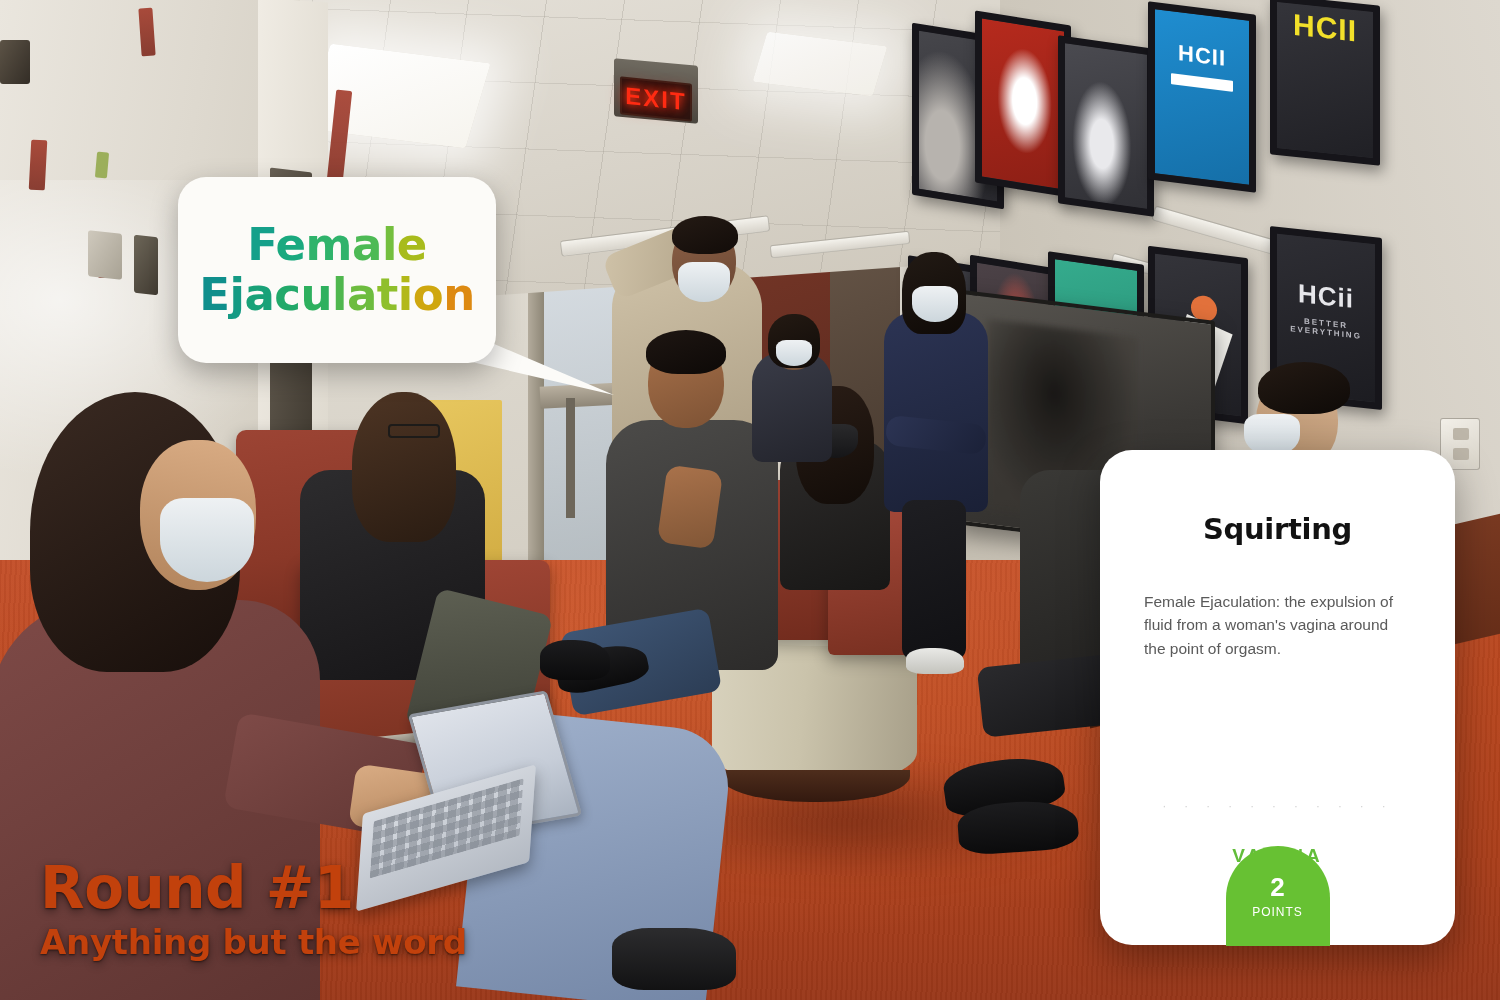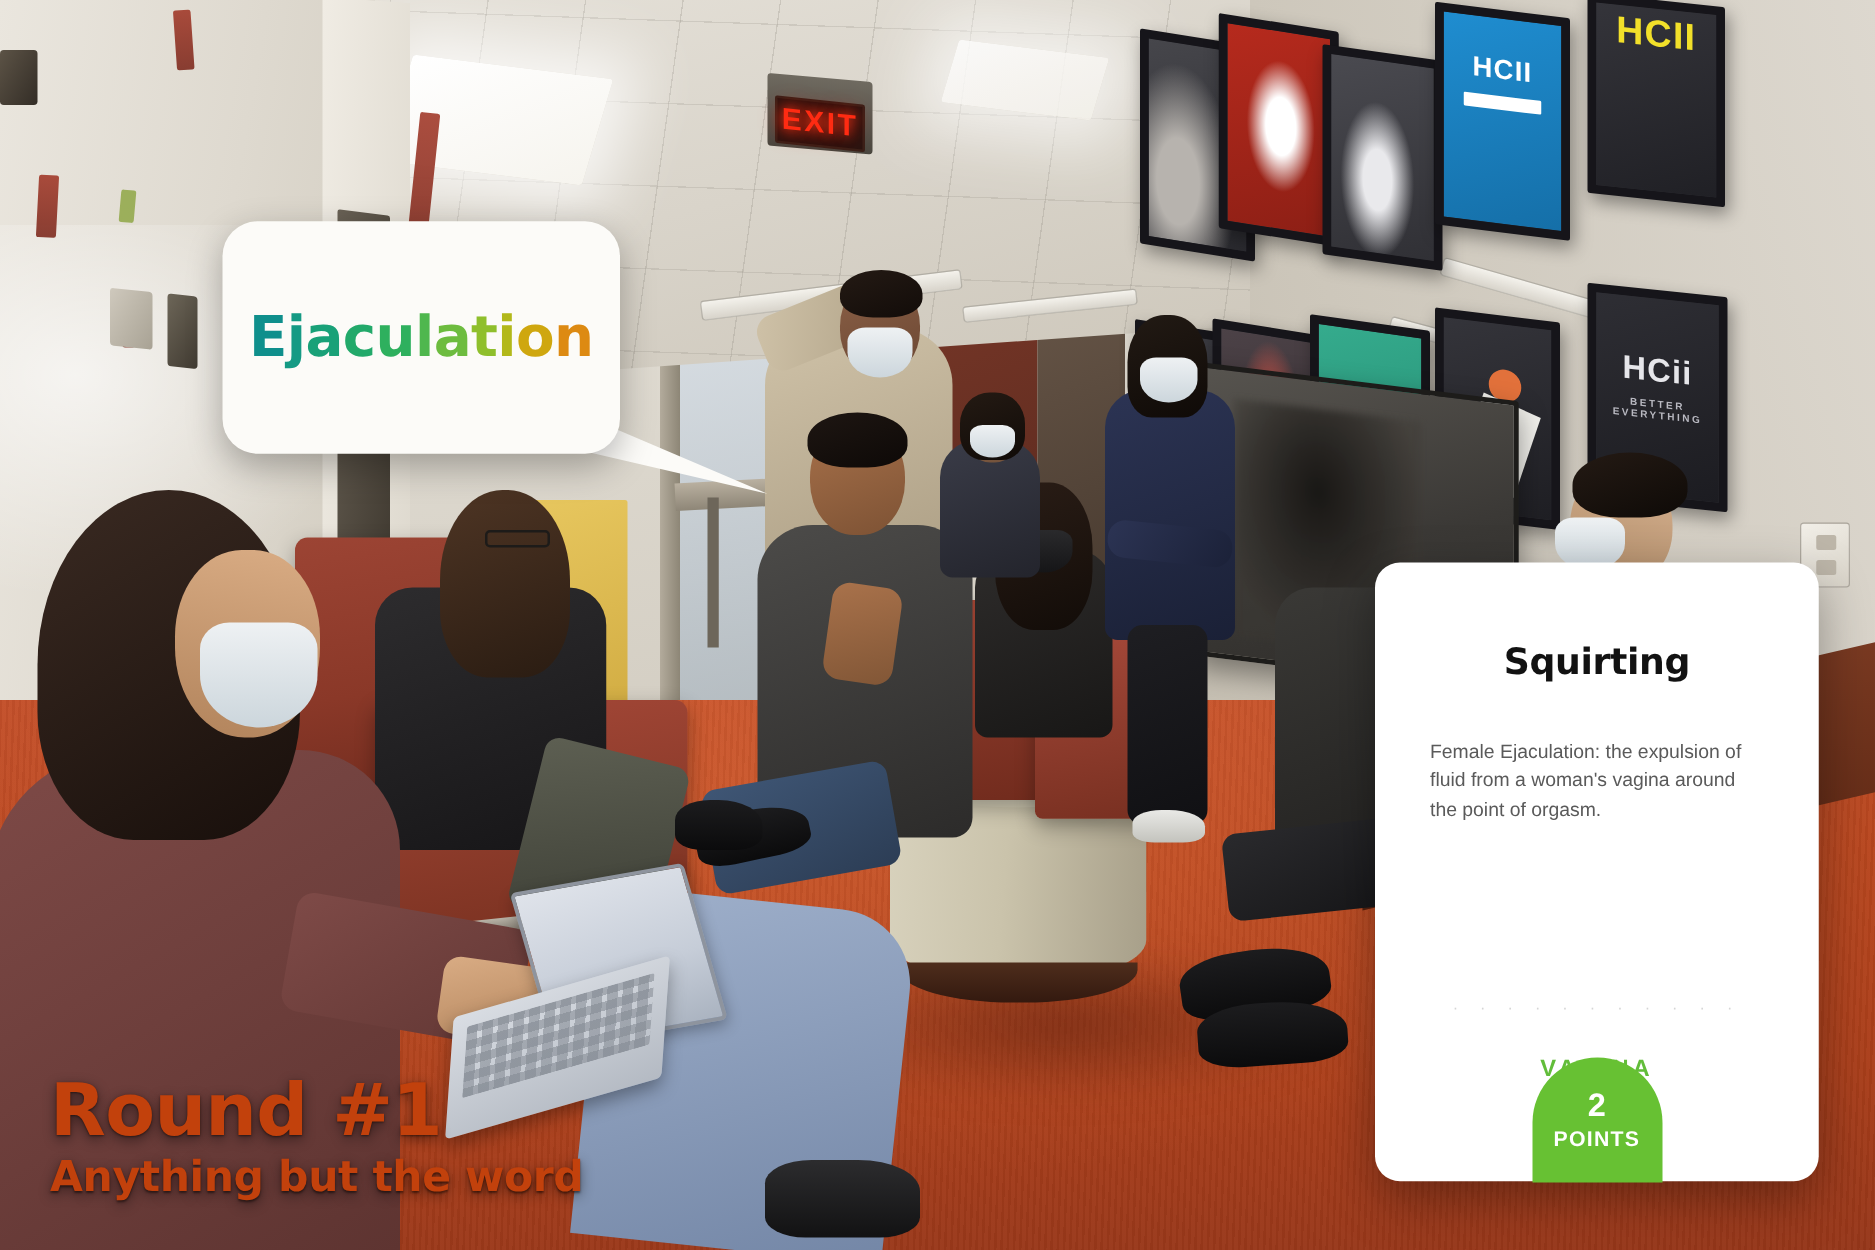--- a/index.html
+++ b/index.html
@@ -288,21 +288,21 @@
     position:absolute; left:40px; bottom:38px; z-index:30;
     color:#c2410c; font-family:"DejaVu Sans", sans-serif; font-weight:bold;
     text-shadow:0 3px 10px rgba(0,0,0,.45), 0 1px 2px rgba(0,0,0,.5);
   }
   .round-title { font-size:58px; line-height:1.0; letter-spacing:-0.5px; }
   .round-sub   { font-size:34px; line-height:1.15; margin-top:6px; letter-spacing:-0.3px; }
 
   
   .card {
     position:absolute; left:1100px; top:450px; width:355px; height:495px;
-    background:#ffffff; border-radius:20px;
+    background:#ffffff; border-radius:32px;
     box-shadow:0 14px 40px rgba(0,0,0,.34);
     z-index:30; overflow:visible;
   }
   .card-inner { position:relative; width:100%; height:100%; padding:62px 44px 0 44px; }
   .card-title {
     font-family:"DejaVu Sans", sans-serif;
     font-size:29px; font-weight:bold; color:#121212; text-align:center;
     letter-spacing:-0.3px;
   }
   .card-def {
@@ -319,21 +319,21 @@
     color:#62bd3a; font-weight:bold; font-size:19px; letter-spacing:3px;
   }
   .points {
     position:absolute; left:50%; bottom:-1px; transform:translateX(-50%);
     width:104px; height:100px; background:#67c133;
     border-radius:52px 52px 0 0;
     display:flex; flex-direction:column; align-items:center; justify-content:center;
     color:#fff; overflow:hidden;
   }
   .points .num { font-size:26px; font-weight:bold; line-height:1; }
-  .points .lbl { font-size:17px; font-weight:bold; letter-spacing:1px; margin-top:5px; }
+  .points .lbl { font-size:12px; font-weight:normal; letter-spacing:1px; margin-top:5px; }
 </style>
 </head>
 <body>
 
 <div id="stage">
 
   <div class="photo">
 
     <div class="wall-right"></div>
     <div class="back-wall"></div>
@@ -519,20 +519,21 @@
       <div class="kbd"></div>
     </div>
 
   </div>
 
   <svg class="tail-svg" width="230" height="110" viewBox="0 0 230 110">
     <polygon points="10,8 214,95 46,56" fill="#fcfbf8"></polygon>
   </svg>
 
   <div class="bubble">
+    <div class="bubble-text" id="bubble-line1"><span style="color: rgb(21, 160, 138);">F</span><span style="color: rgb(26, 169, 127);">e</span><span style="color: rgb(47, 179, 107);">m</span><span style="color: rgb(77, 186, 85);">a</span><span style="color: rgb(116, 191, 62);">l</span><span style="color: rgb(168, 187, 28);">e</span></div>
     <div class="bubble-text" id="bubble-line2"><span style="color: rgb(15, 143, 140);">E</span><span style="color: rgb(21, 154, 132);">j</span><span style="color: rgb(25, 161, 120);">a</span><span style="color: rgb(34, 169, 106);">c</span><span style="color: rgb(46, 176, 94);">u</span><span style="color: rgb(79, 183, 78);">l</span><span style="color: rgb(109, 188, 63);">a</span><span style="color: rgb(143, 191, 44);">t</span><span style="color: rgb(178, 184, 26);">i</span><span style="color: rgb(207, 167, 15);">o</span><span style="color: rgb(221, 138, 18);">n</span></div>
   </div>
 
   <div class="round-block">
     <div class="round-title">Round #1</div>
     <div class="round-sub">Anything but the word</div>
   </div>
 
   <div class="card">
     <div class="card-inner">

